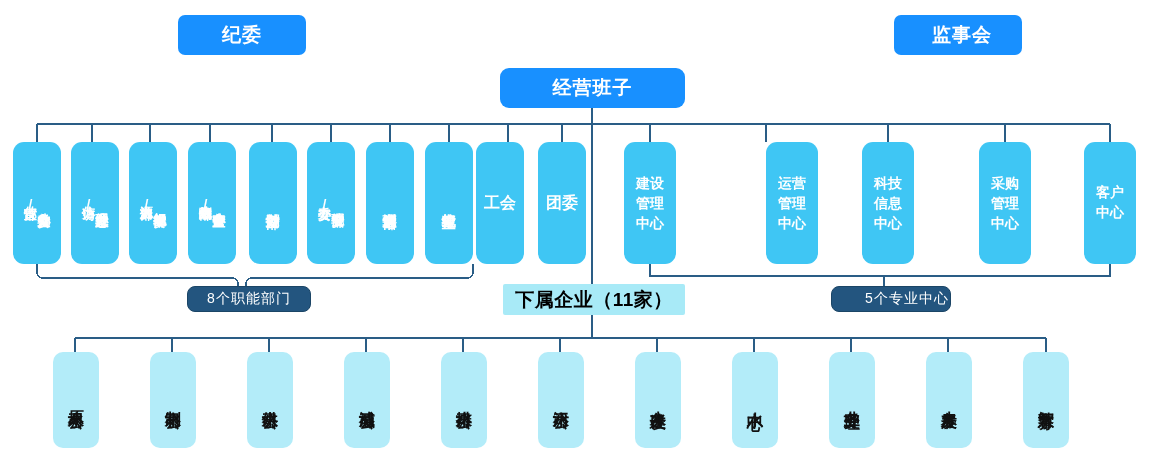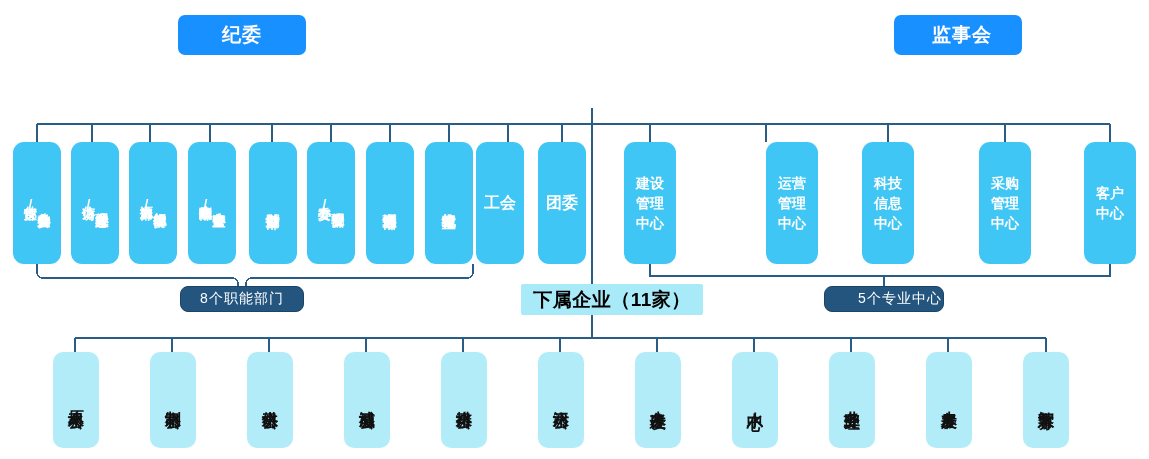--- a/index.html
+++ b/index.html
@@ -65,20 +65,21 @@
     position:absolute;
     box-sizing:border-box;
     background:#23557f;
     border:1px solid #1b4566;
     border-radius:8px;
     color:#ffffff;
     font-size:14px;
     display:flex;align-items:center;justify-content:center;
     letter-spacing:1px;
     z-index:6;
+    margin-left:7px;
   }
   
   .cappill{
     position:absolute;
     box-sizing:border-box;
     background:#a8eaf7;
     color:#000000;
     font-size:19px;
     font-weight:bold;
     display:flex;align-items:center;justify-content:center;
@@ -162,20 +163,23 @@
     </g>
   </svg>
 
   <div class="box gov" style="left:178px;top:15px;width:128px;height:40px;">
     <span>纪委</span>
   </div>
   <div class="box gov" style="left:894px;top:15px;width:128px;height:40px;padding-left:8px;">
     <span>监事会</span>
   </div>
 
+  <div class="box exec" style="left:500px;top:68px;width:185px;height:40px;">
+    <span>经营班子</span>
+  </div>
 
   <div class="box dept" style="left:13px;top:142px;width:48px;height:122px;">
     <span class="vtext two">宣传部/</span>
     <span class="vtext two">党委办公室</span>
   </div>
   <div class="box dept" style="left:71px;top:142px;width:48px;height:122px;">
     <span class="vtext two">信访办/</span>
     <span class="vtext two">总经理办公室</span>
   </div>
   <div class="box dept" style="left:129px;top:142px;width:48px;height:122px;">
@@ -228,32 +232,32 @@
       <span>中心</span>
     </span>
   </div>
   <div class="box dept" style="left:979px;top:142px;width:52px;height:122px;text-align:right;">
     <span class="hlines">
       <span>采购</span>
       <span>管理</span>
       <span>中心</span>
     </span>
   </div>
-  <div class="box dept" style="left:1084px;top:142px;width:52px;height:122px;">
+  <div class="box dept" style="left:1084px;top:142px;width:52px;height:122px;font-family:Liberation Mono, monospace;">
     <span class="hlines">
       <span>客户</span>
       <span>中心</span>
     </span>
   </div>
 
   <div class="pill" style="left:180px;top:286px;width:124px;height:26px;">
     <span>8个职能部门</span>
   </div>
 
-  <div class="cappill" style="left:521px;top:284px;width:182px;height:31px;align-items:center;">
+  <div class="cappill" style="left:503px;top:284px;width:182px;height:31px;align-items:center;">
     <span>下属企业（11家）</span>
   </div>
 
   <div class="pill" style="left:824px;top:286px;width:120px;height:26px;padding-left:32px;">
     <span>5个专业中心</span>
   </div>
 
   <div class="sub" style="left:53px;top:352px;width:46px;height:96px;">
     <span class="vt">原水公司</span>
   </div>

